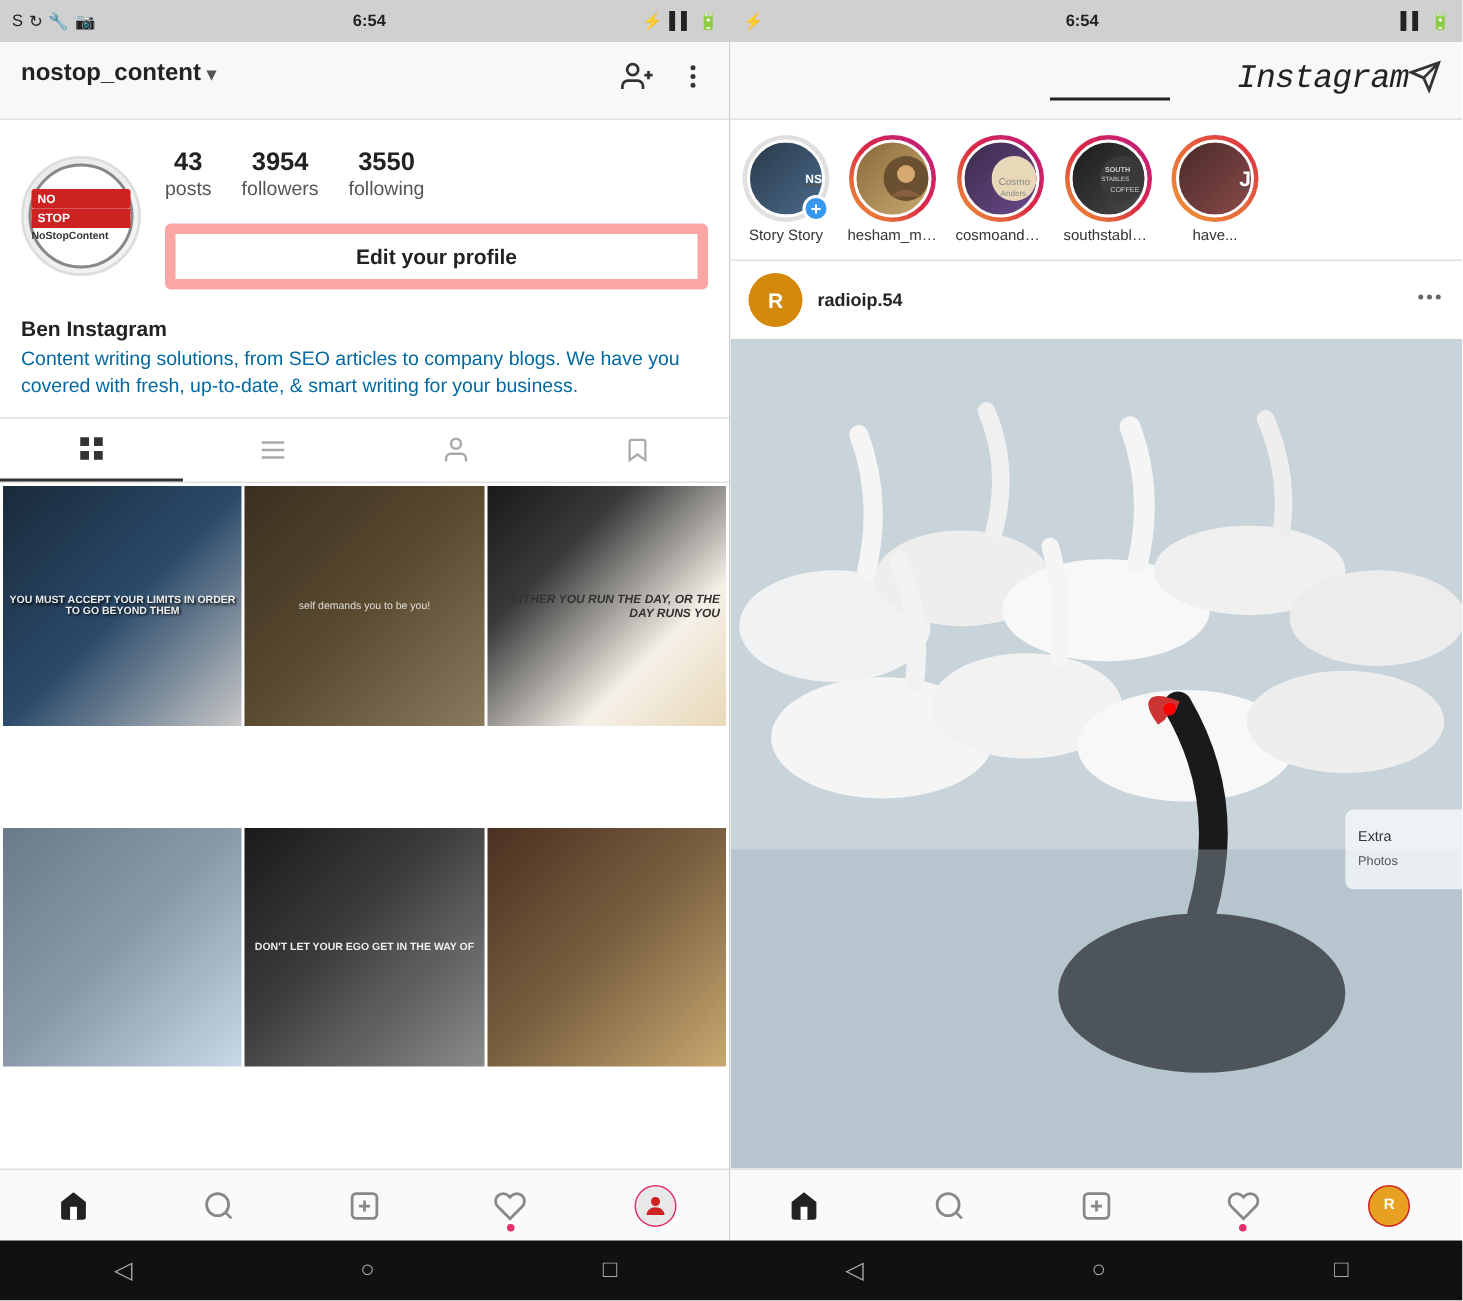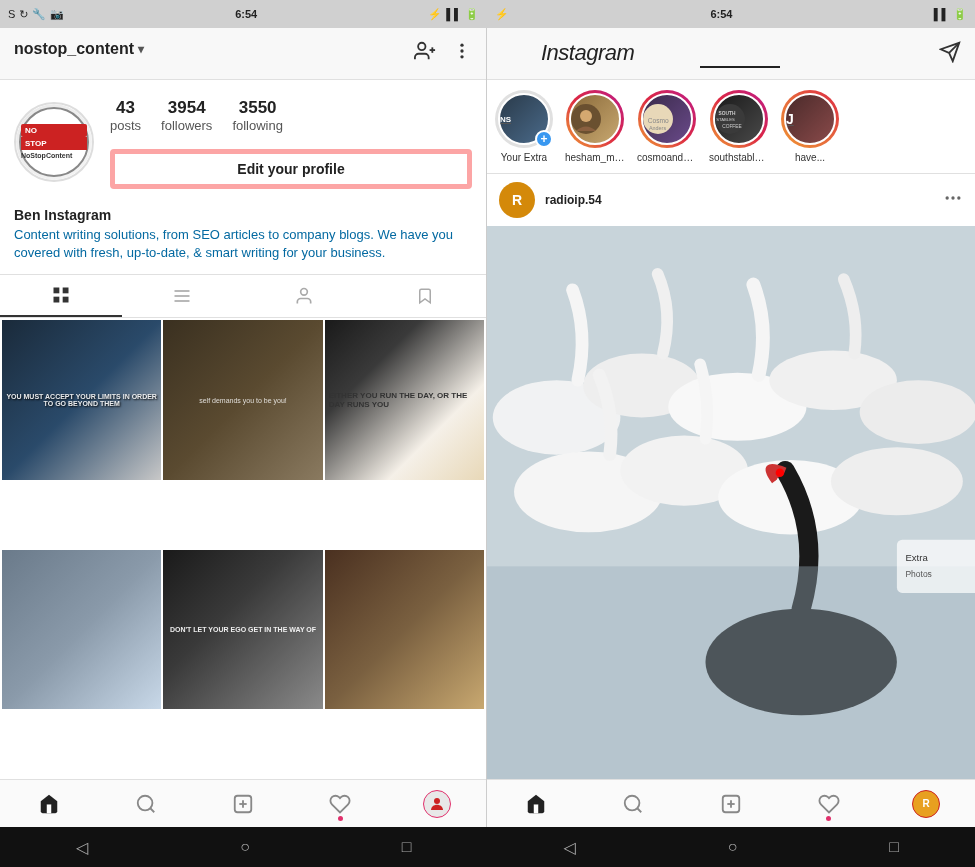--- a/index.html
+++ b/index.html
@@ -54,21 +54,21 @@
       display: flex; flex-direction: column; justify-content: center;
       border: 2px solid #888;
     }
 
     .profile-stats { display: flex; gap: 20px; align-items: flex-end; }
     .stat-item { display: flex; flex-direction: column; align-items: center; }
     .stat-number { font-size: 17px; font-weight: bold; color: #222; }
     .stat-label { font-size: 13px; color: #555; }
 
     .edit-profile-btn {
-      margin-top: 10px; border: 5px solid #fca5a5; background: #fff; padding: 7px 20px;
+      margin-top: 10px; border: 7px solid #fca5a5; background: #fff; padding: 7px 20px;
       font-size: 14px; font-weight: bold; border-radius: 4px; cursor: pointer; width: 100%;
       color: #222;
     }
 
     .profile-bio { padding: 8px 14px 4px 14px; }
     .profile-name { font-size: 14px; font-weight: bold; color: #222; margin-bottom: 3px; }
     .profile-desc { font-size: 13px; color: #0369a1; line-height: 1.4; }
     .profile-link { font-size: 13px; color: #3b74a8; margin-top: 3px; }
 
     
@@ -125,21 +125,21 @@
     .stories-row {
       display: flex; padding: 10px 8px; border-bottom: 1px solid #e0e0e0; gap: 12px; overflow-x: hidden; align-items: flex-start;
     }
     .story-item { display: flex; flex-direction: column; align-items: center; gap: 4px; cursor: pointer; }
     .story-ring {
       width: 58px; height: 58px; border-radius: 50%; background: linear-gradient(45deg, #f09433, #e6683c, #dc2743, #cc2366, #bc1888);
       display: flex; align-items: center; justify-content: center;
     }
     .story-avatar {
       width: 52px; height: 52px; border-radius: 50%; background: #ccc; border: 2px solid #fff;
-      display: flex; align-items: center; justify-content: flex-start; font-size: 9px; color: #555; text-align: center; overflow: hidden; text-decoration: underline;
+      display: flex; align-items: center; justify-content: flex-end; font-size: 9px; color: #555; text-align: center; overflow: hidden; text-decoration: underline;
     }
     .story-label { font-size: 10px; color: #333; text-align: center; max-width: 60px; overflow: hidden; text-overflow: ellipsis; white-space: nowrap; }
     .add-story-btn {
       position: absolute; bottom: 0; right: 0; width: 18px; height: 18px; border-radius: 50%;
       background: #3897f0; border: 2px solid #fff; display: flex; align-items: center; justify-content: center;
       font-size: 12px; color: #fff; font-weight: bold; line-height: 1;
     }
 
     
     .feed-post { flex: 1; overflow: hidden; display: flex; flex-direction: column; }
@@ -308,21 +308,21 @@
     </div>
 
     <div class="photo-grid">
       <div class="grid-item g1">
         <div class="img-placeholder" style="font-size:7px;font-weight:bold;color:rgba(255,255,255,0.9);text-shadow:1px 1px 2px #000;">YOU MUST ACCEPT YOUR LIMITS IN ORDER TO GO BEYOND THEM</div>
       </div>
       <div class="grid-item g2">
         <div class="img-placeholder" style="font-size:7px;color:rgba(255,255,255,0.8);">self demands you to be you!</div>
       </div>
       <div class="grid-item g3">
-        <div class="img-placeholder" style="font-size:8px;font-weight:bold;color:#333;text-align:left;">EITHER YOU RUN THE DAY, OR THE DAY RUNS YOU</div>
+        <div class="img-placeholder" style="font-size:8px;font-weight:bold;color:#333;text-align:right;font-style:italic;">EITHER YOU RUN THE DAY, OR THE DAY RUNS YOU</div>
       </div>
       <div class="grid-item g4">
         <div class="img-placeholder"></div>
       </div>
       <div class="grid-item g5">
         <div class="img-placeholder" style="font-size:7px;font-weight:bold;color:rgba(255,255,255,0.9);">DON'T LET YOUR EGO GET IN THE WAY OF</div>
       </div>
       <div class="grid-item g6">
         <div class="img-placeholder"></div>
       </div>
@@ -362,21 +362,21 @@
             </svg>
         </div>
       </div>
     </div>
   </div>
 
   <div class="right-panel">
 
     <div class="right-topbar">
       <div style="width:40px"></div>
-      <div style="flex:1;text-align:left;">
+      <div style="flex:1;text-align:right;font-family:Liberation Mono, monospace;">
         <span class="logo-text">Instagram</span>
         <div style="height:2px;width:80px;background:#222;margin:0 auto;"></div>
       </div>
       <div class="right-topbar-icons">
         <span>
           <svg width="22" height="22" viewBox="0 0 24 24" fill="none" stroke="#333" stroke-width="2">
               <line x1="22" y1="2" x2="11" y2="13"></line>
               <polygon points="22 2 15 22 11 13 2 9 22 2"></polygon>
             </svg>
         </span>
@@ -387,21 +387,21 @@
 
       <div class="story-item">
         <div style="position:relative;width:58px;height:58px;">
           <div style="width:58px;height:58px;border-radius:50%;background:#e0e0e0;display:flex;align-items:center;justify-content:center;">
             <div class="story-avatar story-bg1">
               <span style="font-size:8px;color:#fff;font-weight:bold;">NS</span>
             </div>
           </div>
           <div class="add-story-btn">+</div>
         </div>
-        <span class="story-label">Your Extra</span>
+        <span class="story-label">Story Story</span>
       </div>
 
       <div class="story-item">
         <div class="story-ring">
           <div class="story-avatar story-bg2">
             <svg width="30" height="30" viewBox="0 0 50 50" fill="none">
                 <circle cx="25" cy="25" r="25" fill="#6a5030"></circle>
                 <circle cx="25" cy="20" r="10" fill="#d4a870"></circle>
                 <path d="M8 45 Q25 30 42 45" fill="#8a6040"></path>
               </svg>

